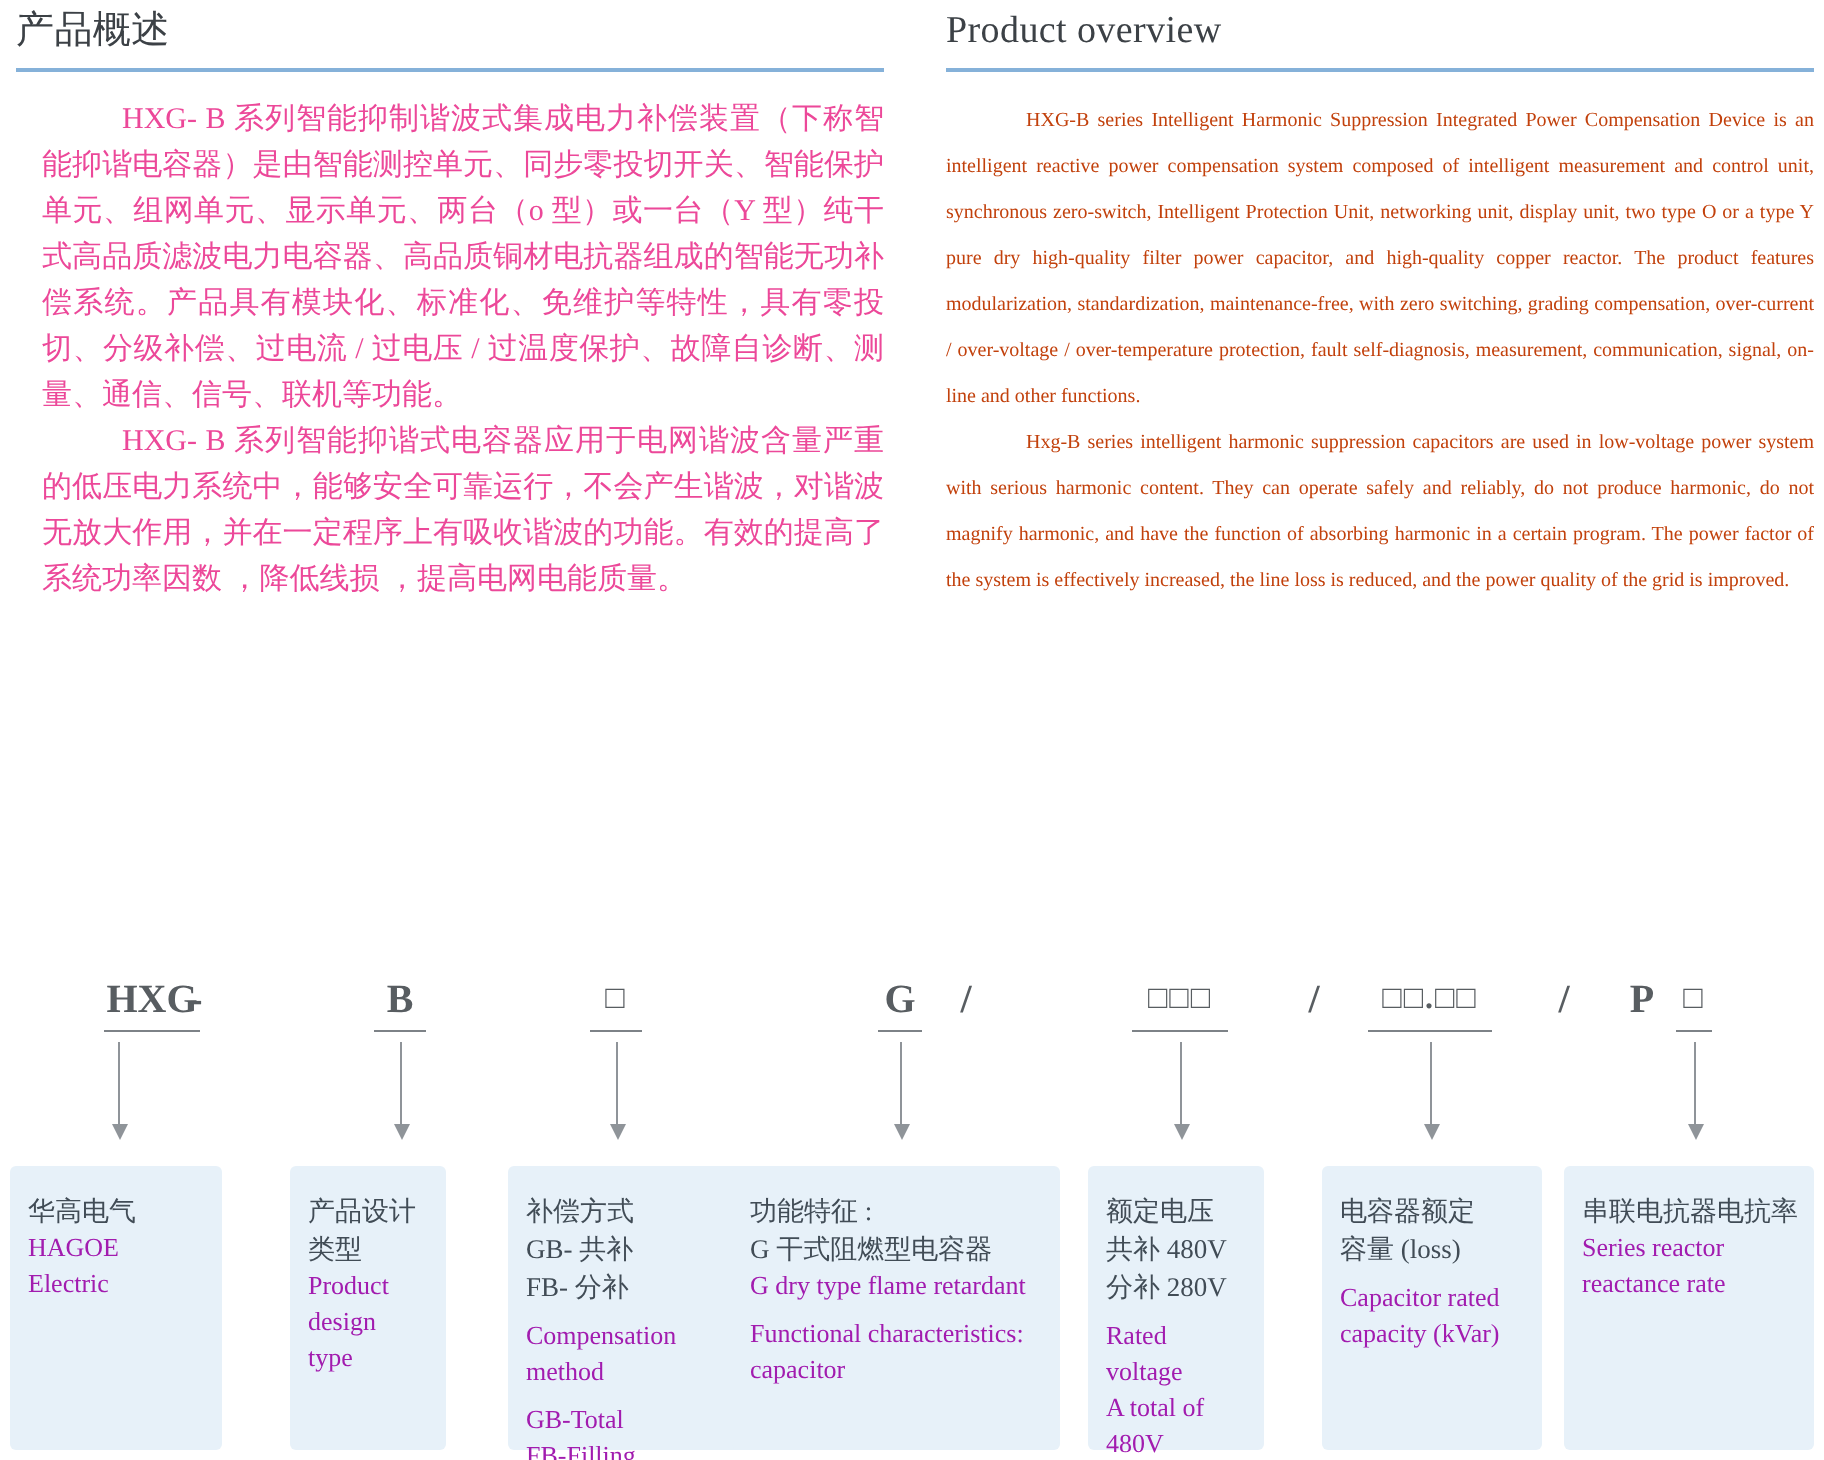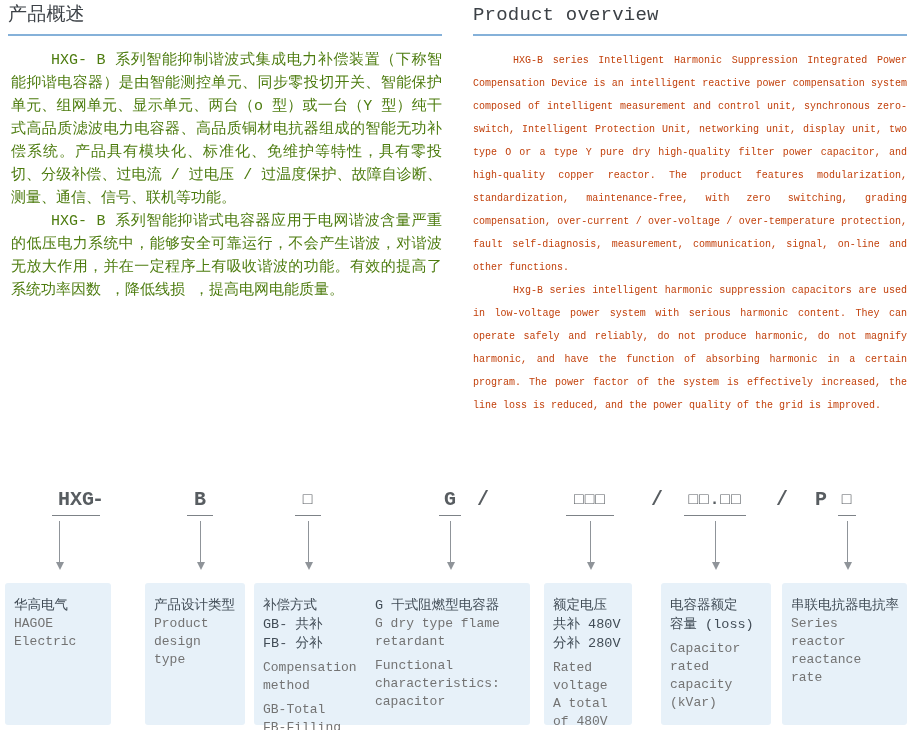--- a/index.html
+++ b/index.html
@@ -1,25 +1,25 @@
 <!DOCTYPE html>
 <html><head>
 <meta charset="utf-8">
 <style>
   html,body{margin:0;padding:0;background:#ffffff;}
   .page{
     position:relative;width:912px;height:730px;background:#ffffff;overflow:hidden;
-    font-family:Liberation Mono, monospace;
+    font-family:Liberation Serif, serif;
   }
   
   .top{position:absolute;left:8px;top:5px;width:899px;display:flex;gap:31px;}
   .col{width:434px;}
   .sec-title{margin:0;font-size:19px;font-weight:400;color:#3c4146;line-height:21px;letter-spacing:.2px;}
   .rule{height:2px;background:#85b1d9;border:0;margin:8px 0 0 0;}
-  .para-cn{margin:13px 0 0 3px;font-size:15px;line-height:23px;color:#4d7c0f;text-align:justify;text-indent:40px;}
+  .para-cn{margin:13px 0 0 13px;font-size:15px;line-height:23px;color:#ec4899;text-align:justify;text-indent:40px;}
   .para-en{margin:13px 0 0 0;font-size:10px;line-height:23px;color:#c2410c;text-align:justify;text-indent:40px;}
   .para-cn + .para-cn,.para-en + .para-en{margin-top:0;}
   
   .typedef{position:absolute;left:0;top:403px;width:912px;}
   .typedef .sec-title{margin-left:8px;}
   .rule-full{height:2px;background:#85b1d9;border:0;margin:11px 0 0 0;}
   .note{display:flex;gap:36px;margin:12px 0 0 8px;font-size:15px;color:#4a4a4a;}
   
   .diagram{position:absolute;left:0;top:488px;width:912px;height:242px;}
   .seg{
@@ -33,21 +33,21 @@
     content:"";position:absolute;left:-3.5px;top:100%;width:0;height:0;
     border-left:4px solid transparent;border-right:4px solid transparent;border-top:8px solid #8f9499;
   }
   
   .tbox{
     position:absolute;top:95px;height:142px;box-sizing:border-box;
     background:#e7f1f9;border-radius:3px;padding:13px 8px 8px 9px;
   }
   .ln{white-space:normal;}
   .ln.cn{font-size:13.5px;line-height:19px;color:#414c56;}
-  .ln.en{font-size:13px;line-height:18px;color:#737373;}
+  .ln.en{font-size:13px;line-height:18px;color:#a21caf;}
   .ln.gap{margin-top:6px;}
 </style>
 </head>
 <body>
 
 <div class="page">
 
   <div class="top">
     <div class="col">
       <h2 class="sec-title">产品概述</h2>
@@ -85,37 +85,38 @@
     <div class="arrow" style="left:450px;"></div>
     <div class="arrow" style="left:590px;"></div>
     <div class="arrow" style="left:715px;"></div>
     <div class="arrow" style="left:847px;"></div>
 
     <div class="tbox" style="left:5px;width:106px;">
       <div class="ln cn">华高电气</div>
       <div class="ln en">HAGOE Electric</div>
     </div>
 
-    <div class="tbox" style="left:145px;width:100px;">
+    <div class="tbox" style="left:145px;width:78px;">
       <div class="ln cn">产品设计类型</div>
       <div class="ln en">Product design</div>
       <div class="ln en">type</div>
     </div>
 
     <div class="tbox" style="left:254px;width:124px;">
       <div class="ln cn">补偿方式</div>
       <div class="ln cn">GB- 共补</div>
       <div class="ln cn">FB- 分补</div>
       <div class="ln en gap">Compensation</div>
       <div class="ln en">method</div>
       <div class="ln en gap">GB-Total</div>
       <div class="ln en">FB-Filling</div>
     </div>
 
     <div class="tbox" style="left:366px;width:164px;">
+      <div class="ln cn">功能特征 :</div>
       <div class="ln cn">G 干式阻燃型电容器</div>
       <div class="ln en">G dry type flame retardant</div>
       <div class="ln en gap">Functional characteristics:</div>
       <div class="ln en">capacitor</div>
     </div>
 
     <div class="tbox" style="left:544px;width:88px;">
       <div class="ln cn">额定电压</div>
       <div class="ln cn">共补 480V</div>
       <div class="ln cn">分补 280V</div>

